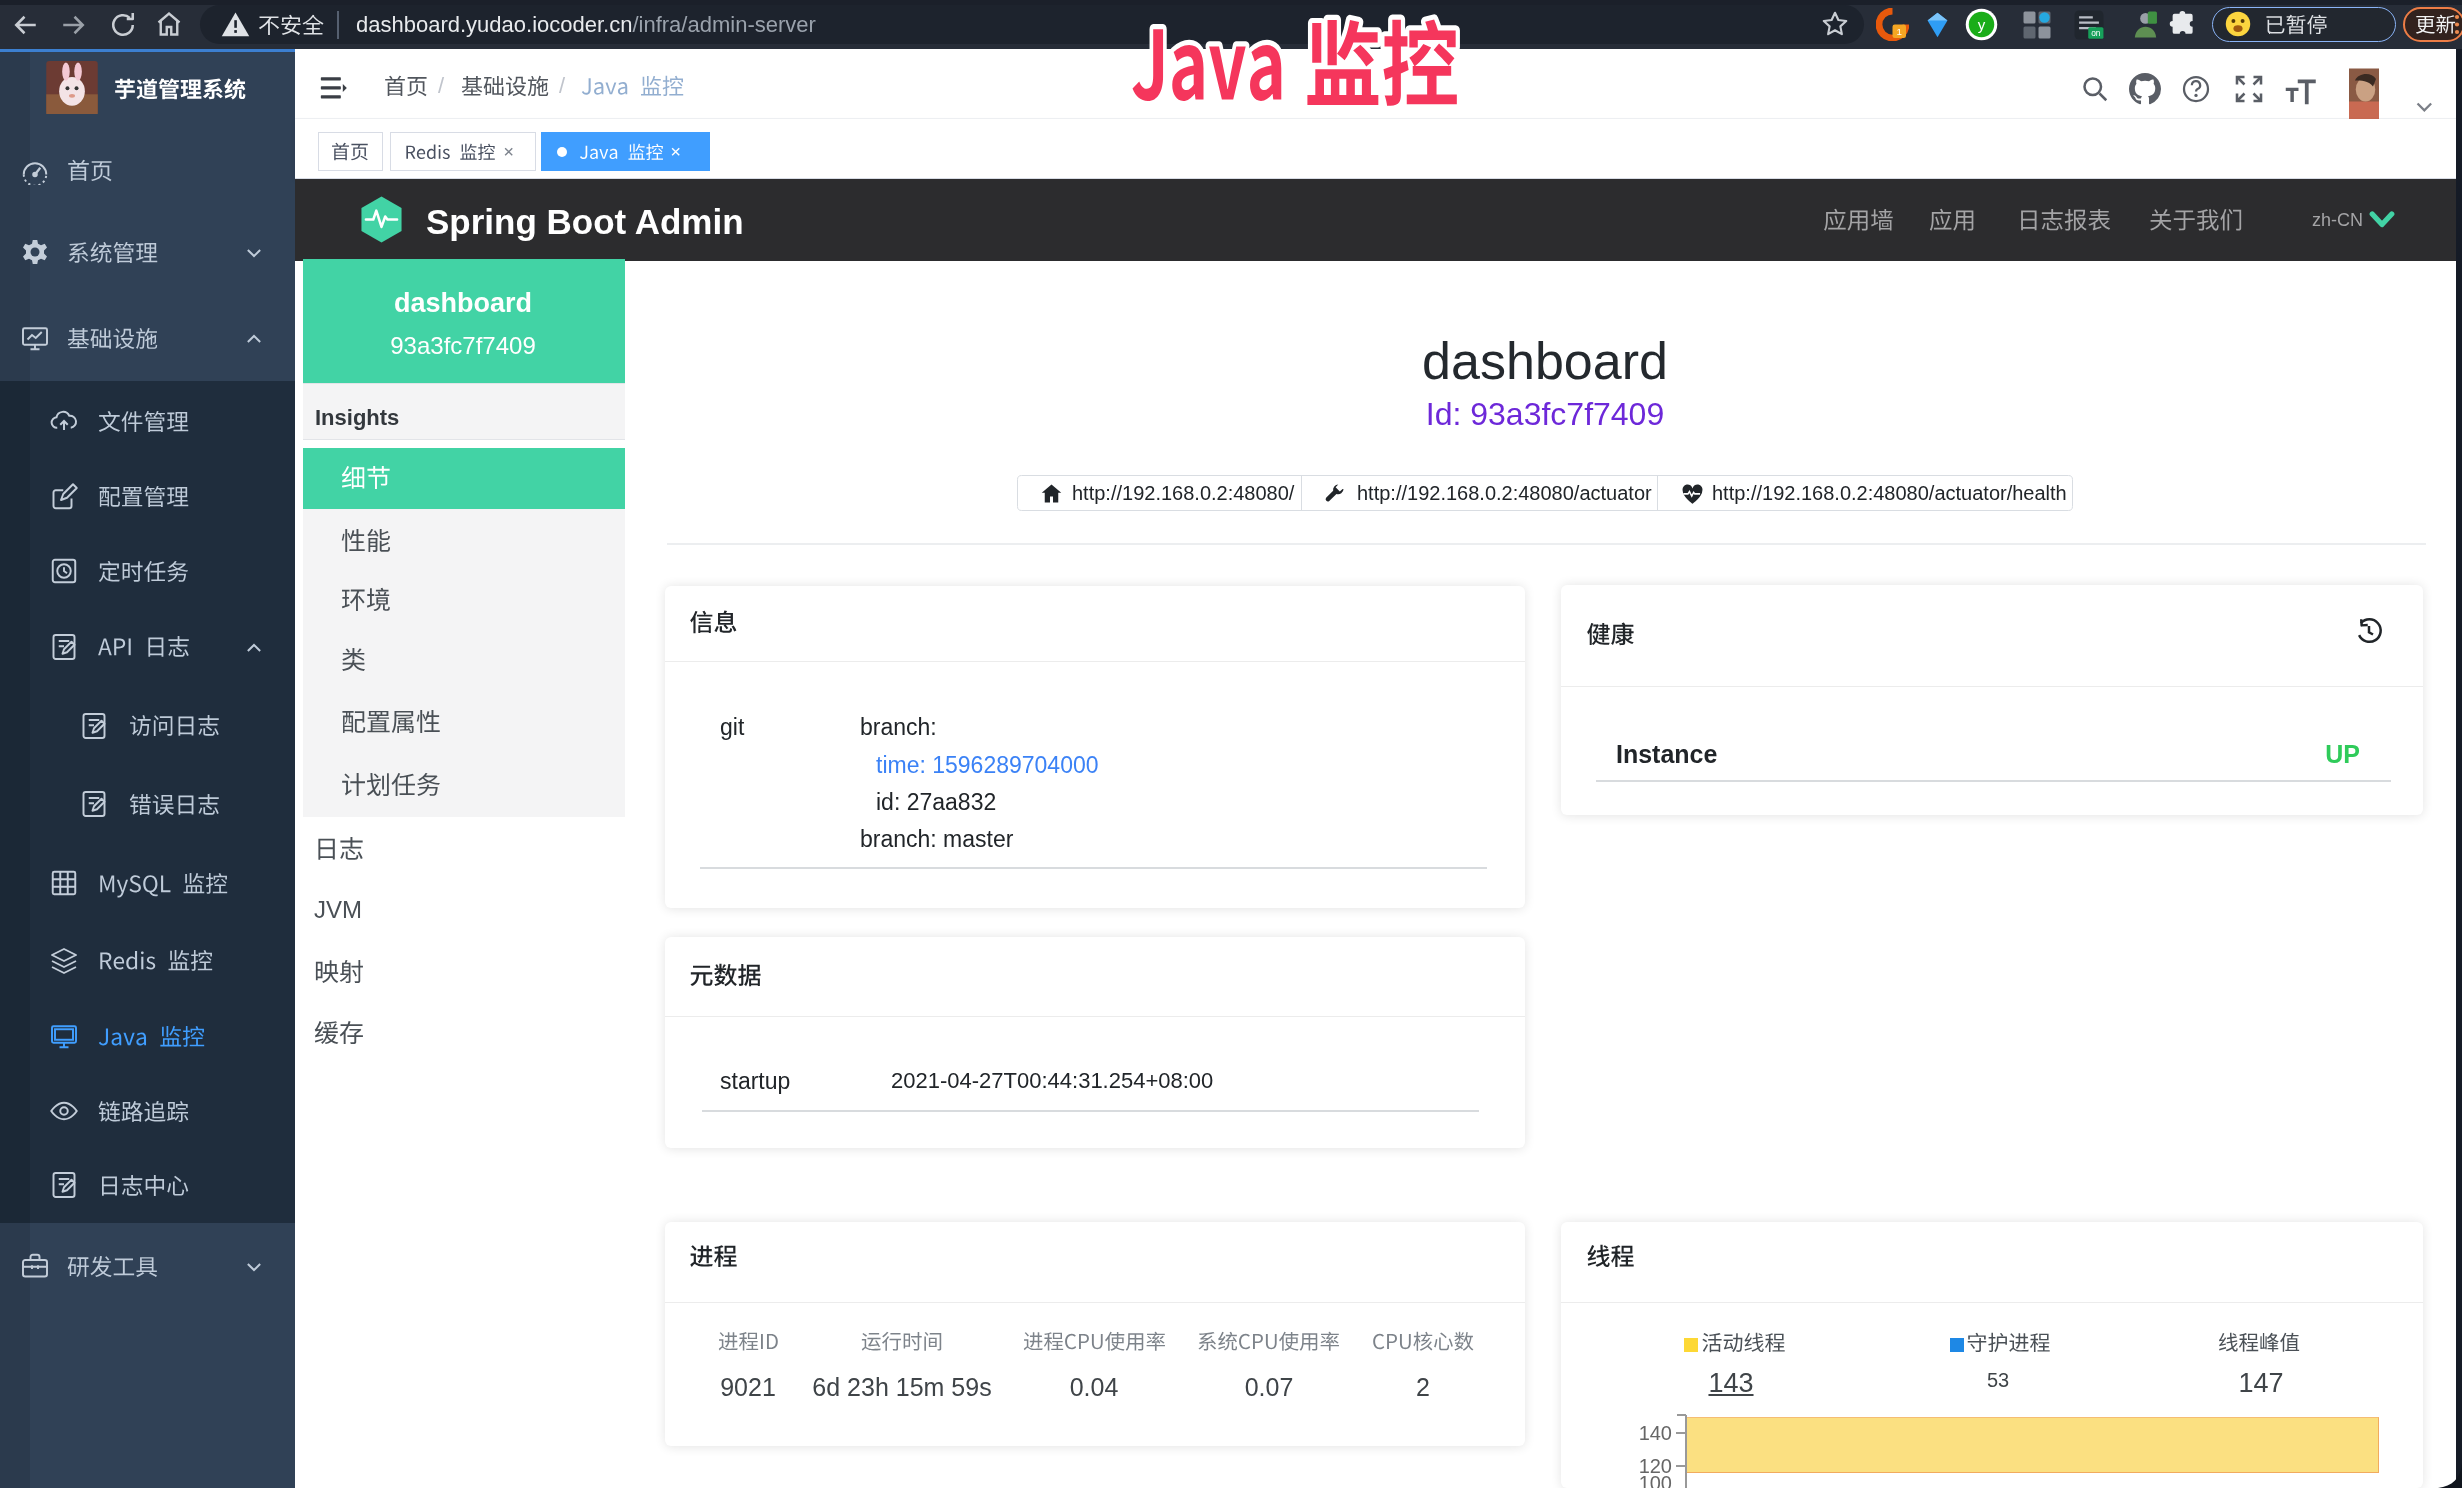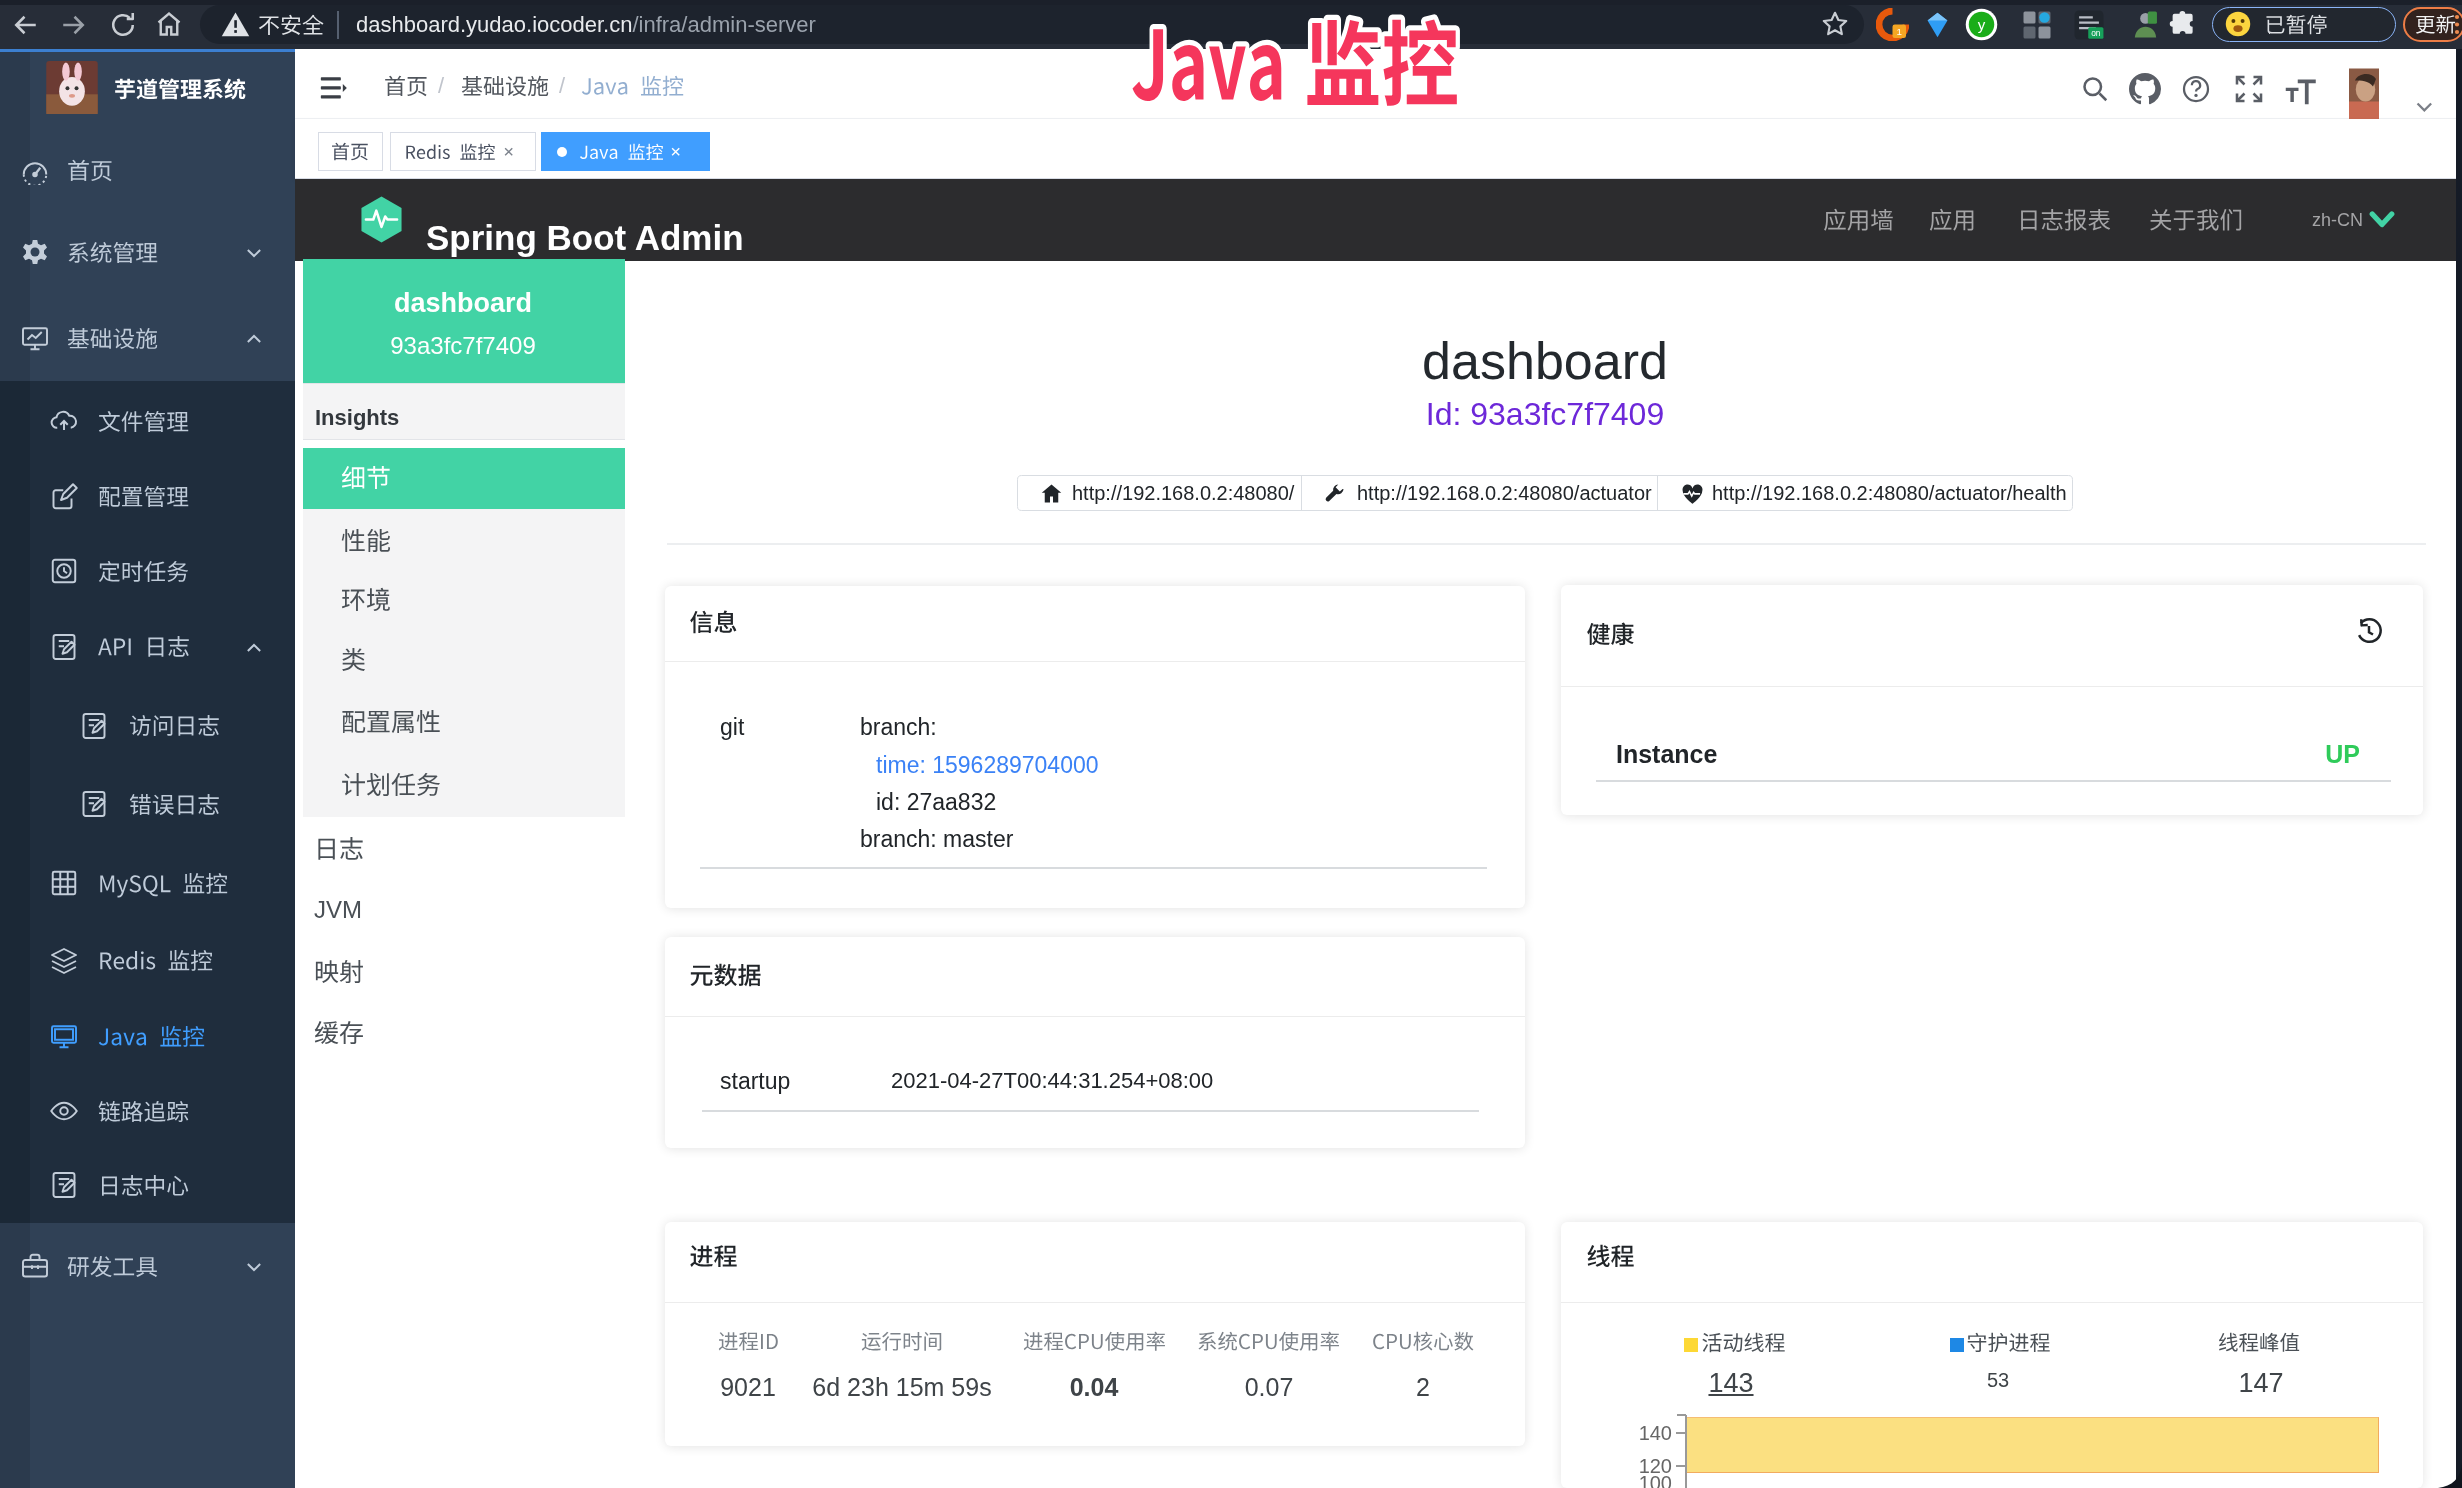--- a/index.html
+++ b/index.html
@@ -484,21 +484,21 @@
     </g>
   </svg>
 <svg class="a" style="left:670px;top:146px" width="11.4" height="11.4" viewBox="0 0 16 16">
 <path d="M3 3l10 10M13 3L3 13" stroke="#fff" stroke-width="2"></path>
   </svg>
 <div class="a" style="left:295px;top:179px;width:2167px;height:82px;background:#2c2c2e"></div>
 <svg class="a" style="left:357px;top:193px" width="49" height="53" viewBox="0 0 66 66">
 <path d="M33 2l27 15.5v31L33 64 6 48.5v-31z" fill="#42d3a5"></path>
 <path d="M12 33h10l4-12 7 22 5-14 3 4h13" fill="none" stroke="#fff" stroke-width="3.4" stroke-linejoin="round" stroke-linecap="round"></path>
   </svg>
-<div class="a" style="left:426px;top:220px;font-size:35px;color:#fff;font-weight:bold;line-height:1;white-space:nowrap;">Spring Boot Admin</div>
+<div class="a" style="left:426px;top:204px;font-size:35px;color:#fff;font-weight:bold;line-height:1;white-space:nowrap;">Spring Boot Admin</div>
 <svg style="position:absolute;left:1823px;top:208px;overflow:visible;" width="71" height="23.5" viewBox="0 0 3000 1000">
     <g transform="translate(0,880) scale(1,-1)" fill="#a4a4a6">
       <use href="#g67" x="0"></use>
       <use href="#g68" x="1000"></use>
       <use href="#g69" x="2000"></use>
     </g>
   </svg>
 <svg style="position:absolute;left:1929px;top:208px;overflow:visible;" width="47" height="23.5" viewBox="0 0 2000 1000">
     <g transform="translate(0,880) scale(1,-1)" fill="#a4a4a6">
       <use href="#g67" x="0"></use>
@@ -707,21 +707,21 @@
       <use href="#g105" x="0"></use>
       <use href="#g34" x="638"></use>
       <use href="#g106" x="1271"></use>
       <use href="#g109" x="1992"></use>
       <use href="#g62" x="2992"></use>
       <use href="#g110" x="3992"></use>
     </g>
   </svg>
 <div class="a" style="left:748px;transform:translateX(-50%);top:1375px;font-size:25px;color:#3f4448;font-weight:normal;line-height:1;white-space:nowrap;">9021</div>
 <div class="a" style="left:902px;transform:translateX(-50%);top:1375px;font-size:25px;color:#3f4448;font-weight:normal;line-height:1;white-space:nowrap;">6d 23h 15m 59s</div>
-<div class="a" style="left:1094px;transform:translateX(-50%);top:1375px;font-size:25px;color:#3f4448;font-weight:bold;line-height:1;white-space:nowrap;">0.04</div>
+<div class="a" style="left:1094px;transform:translateX(-50%);top:1375px;font-size:25px;color:#3f4448;font-weight:normal;line-height:1;white-space:nowrap;">0.04</div>
 <div class="a" style="left:1269px;transform:translateX(-50%);top:1375px;font-size:25px;color:#3f4448;font-weight:normal;line-height:1;white-space:nowrap;">0.07</div>
 <div class="a" style="left:1423px;transform:translateX(-50%);top:1375px;font-size:25px;color:#3f4448;font-weight:normal;line-height:1;white-space:nowrap;">2</div>
 <div class="a" style="left:1561px;top:1222px;width:862px;height:266px;background:#fff;border-radius:6px;box-shadow:0 0.8px 10.6px rgba(0,0,0,.11)"></div>
 <svg style="position:absolute;left:1586px;top:1244px;overflow:visible;" width="49" height="24" viewBox="0 0 2000 1000">
     <g transform="translate(0,880) scale(1,-1)" fill="#212529">
       <use href="#g111" x="0"></use>
       <use href="#g98" x="1000"></use>
     </g>
   </svg>
 <div class="a" style="left:1561px;top:1302px;width:862px;height:0.8px;background:#ececec"></div>

